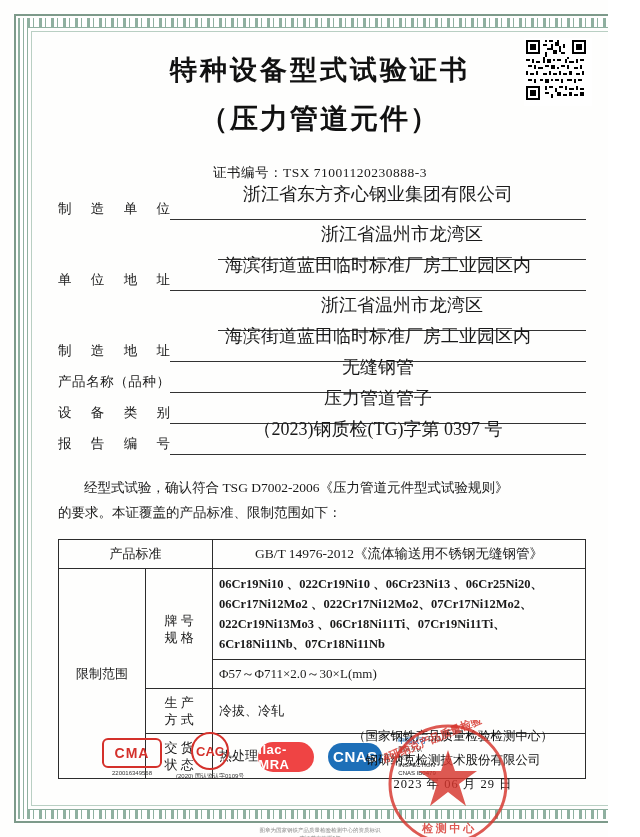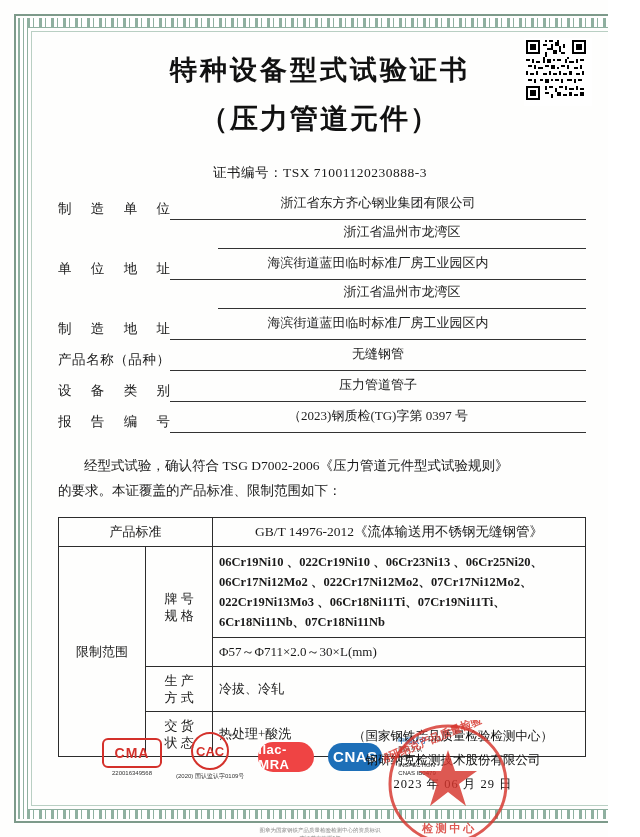--- a/index.html
+++ b/index.html
@@ -111,26 +111,26 @@
     font-size: 13.5px;
     flex: 0 0 112px;
     text-align: justify;
     text-align-last: justify;
     padding-bottom: 2px;
   }
   .fvalue {
     flex: 1;
     border-bottom: 1px solid #333;
     text-align: center;
-    font-size: 13px;
-    padding-bottom: 7px;
+    font-size: 18px;
+    padding-bottom: 16px;
     line-height: 18px;
   }
   .frow.sub {
-    margin-top: 9px;
+    margin-top: 20px;
     height: 20px;
     gap: 48px;
   }
 
   
   .para {
     margin-top: 20px;
     padding: 0 14px 0 18px;
     font-size: 13.5px;
     line-height: 25px;

